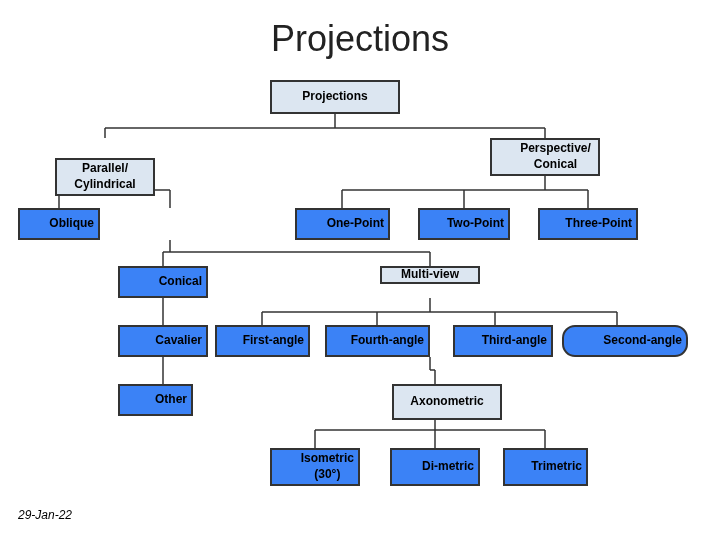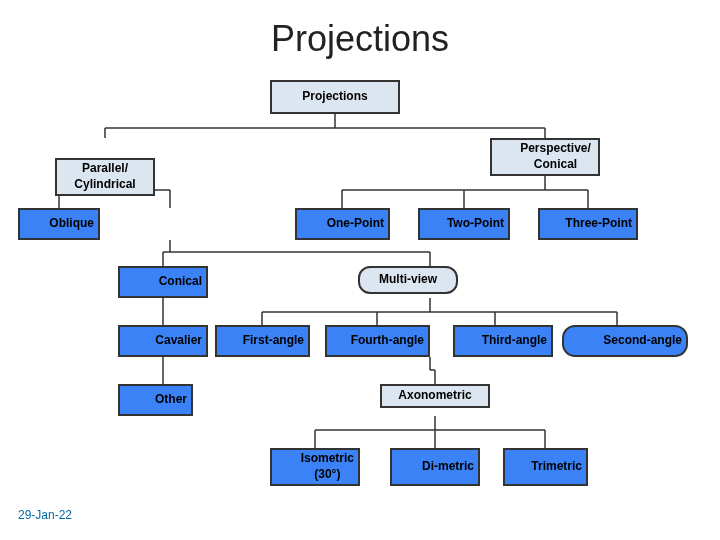--- a/index.html
+++ b/index.html
@@ -57,21 +57,22 @@
     .box.yellow {
       background: #3b82f6;
       justify-content: flex-end;
     }
 
     .date-label {
       position: absolute;
       bottom: 8px;
       left: 18px;
       font-size: 12px;
-      color: #0369a1;
+      color: #000000;
+      font-style: italic;
     }
   </style>
 </head>
 <body>
 
 <div class="page-title">Projections</div>
 
 <div class="diagram">
   <svg class="lines-svg">
 
@@ -138,21 +139,21 @@
   <div class="box yellow" style="left:418px;top:138px;width:92px;height:32px;">
     <span>Two-Point</span>
   </div>
   <div class="box yellow" style="left:538px;top:138px;width:100px;height:32px;">
     <span>Three-Point</span>
   </div>
 
   <div class="box yellow" style="left:118px;top:196px;width:90px;height:32px;">
     <span>Conical</span>
   </div>
-  <div class="box" style="left:358px;top:196px;width:100px;height:28px;border-radius:12px;">
+  <div class="box" style="left:380px;top:196px;width:100px;height:18px;">
     <span>Multi-view</span>
   </div>
 
   <div class="box yellow" style="left:118px;top:255px;width:90px;height:32px;padding-left:42px;">
     <span>Cavalier</span>
   </div>
   <div class="box yellow" style="left:215px;top:255px;width:95px;height:32px;">
     <span>First-angle</span>
   </div>
   <div class="box yellow" style="left:325px;top:255px;width:105px;height:32px;">
@@ -161,21 +162,21 @@
   <div class="box yellow" style="left:445px;top:255px;width:100px;height:32px;margin-left:8px;">
     <span>Third-angle</span>
   </div>
   <div class="box yellow" style="left:562px;top:255px;width:126px;height:32px;border-radius:13px;">
     <span>Second-angle</span>
   </div>
 
   <div class="box yellow" style="left:118px;top:314px;width:75px;height:32px;">
     <span>Other</span>
   </div>
-  <div class="box" style="left:380px;top:314px;width:110px;height:24px;">
+  <div class="box" style="left:392px;top:314px;width:110px;height:36px;">
     <span>Axonometric</span>
   </div>
 
   <div class="box yellow" style="left:270px;top:378px;width:90px;height:38px;">
     <span>Isometric<br>(30°)</span>
   </div>
   <div class="box yellow" style="left:390px;top:378px;width:90px;height:38px;">
     <span>Di-metric</span>
   </div>
   <div class="box yellow" style="left:503px;top:378px;width:85px;height:38px;">

